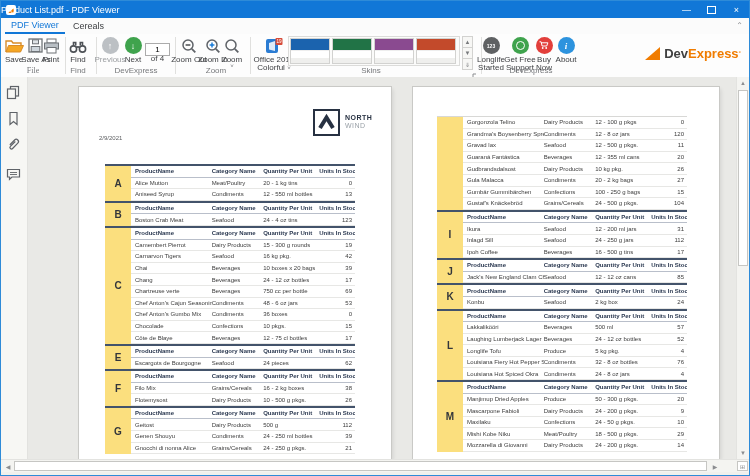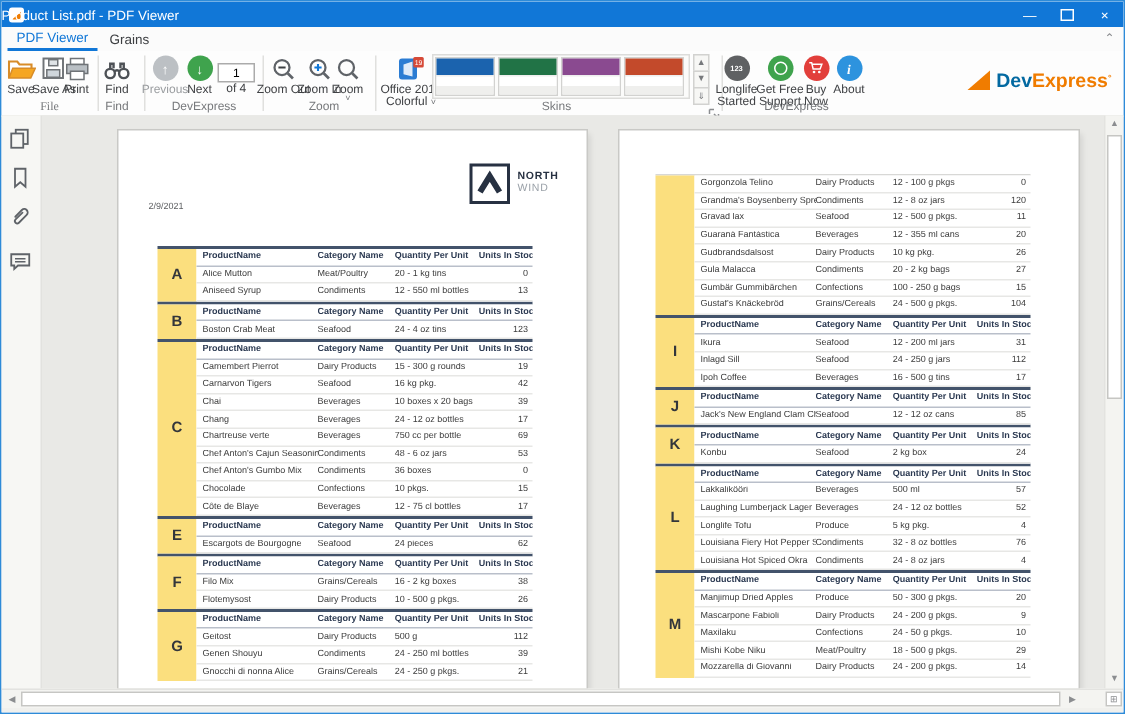--- a/index.html
+++ b/index.html
@@ -37,21 +37,21 @@
   .swatch{width:40px;height:26px;background:#fff;border:1px solid #d2d2d0;box-sizing:border-box;display:flex;flex-direction:column;}
   .swc{height:11px;}
   .sww{flex:1;border-top:1px solid #eee;background:linear-gradient(#ffffff 55%,#efefed 55%);}
   .galbtns{position:absolute;left:461px;top:2px;width:11px;display:flex;flex-direction:column;}
   .galbtn{height:10px;border:1px solid #d2d2d0;background:#f7f7f5;color:#77797c;font-size:6px;display:flex;align-items:center;justify-content:center;margin-bottom:-1px;}
   .launcher{position:absolute;left:471px;top:33px;width:8px;height:8px;}
   
   .dxlogo{position:absolute;right:8px;top:13px;display:flex;align-items:flex-end;}
   .dxtri{width:0;height:0;border-left:15px solid transparent;border-bottom:13px solid #f07c00;margin-right:4px;}
   .dxtext{font-size:13px;font-weight:bold;line-height:13px;}
-  .dxdev{color:#0369a1;} .dxexp{color:#f07c00;} .dxdeg{font-size:6px;color:#f07c00;vertical-align:top;}
+  .dxdev{color:#404040;} .dxexp{color:#f07c00;} .dxdeg{font-size:6px;color:#f07c00;vertical-align:top;}
 
   
   .content{position:absolute;left:0;top:76px;right:0;height:382px;background:#e9e9e6;}
   .sidebar{position:absolute;left:0;top:0;bottom:0;width:26px;background:#f7f7f4;border-right:1px solid #e2e2df;}
   .sideicon{position:absolute;left:5px;width:16px;height:16px;}
   .page{position:absolute;top:10px;background:#fff;box-shadow:0 0 0 1px #c9c9c6,2px 2px 4px rgba(0,0,0,.10);}
   #page1{left:78px;width:312px;height:372px;}
   #page2{left:412px;width:306px;height:372px;}
   .p1title{position:absolute;left:20px;top:28px;font-size:13px;font-weight:bold;color:#17191c;}
   .p1date{position:absolute;left:20px;top:48px;font-size:6px;color:#5c5e61;}
@@ -98,21 +98,21 @@
       <div class="winbtn">—</div>
       <div class="winbtn">
           <span class="maxglyph"></span>
         </div>
       <div class="winbtn">×</div>
     </div>
   </div>
 
   <div class="tabrow">
     <div class="rtab active" style="left:4px;">PDF Viewer</div>
-    <div class="rtab" style="left:66px;">Grains</div>
+    <div class="rtab" style="left:66px;">Cereals</div>
     <div class="collapse">⌃</div>
   </div>
 
   <div class="ribbon">
 
     <div class="rbtn" style="left:2px;width:22px;">
       <span class="ric">
         <svg width="19" height="15" viewBox="0 0 19 15">
             <path d="M1 13 V2 h5.5 l1.5 2 H16 v2.5" fill="#fff" stroke="#d88c28" stroke-width="1.4"></path>
             <path d="M3.5 6.5 h15 L15.5 13 H1 z" fill="#f5a623" stroke="#d88c28" stroke-width="1"></path>

